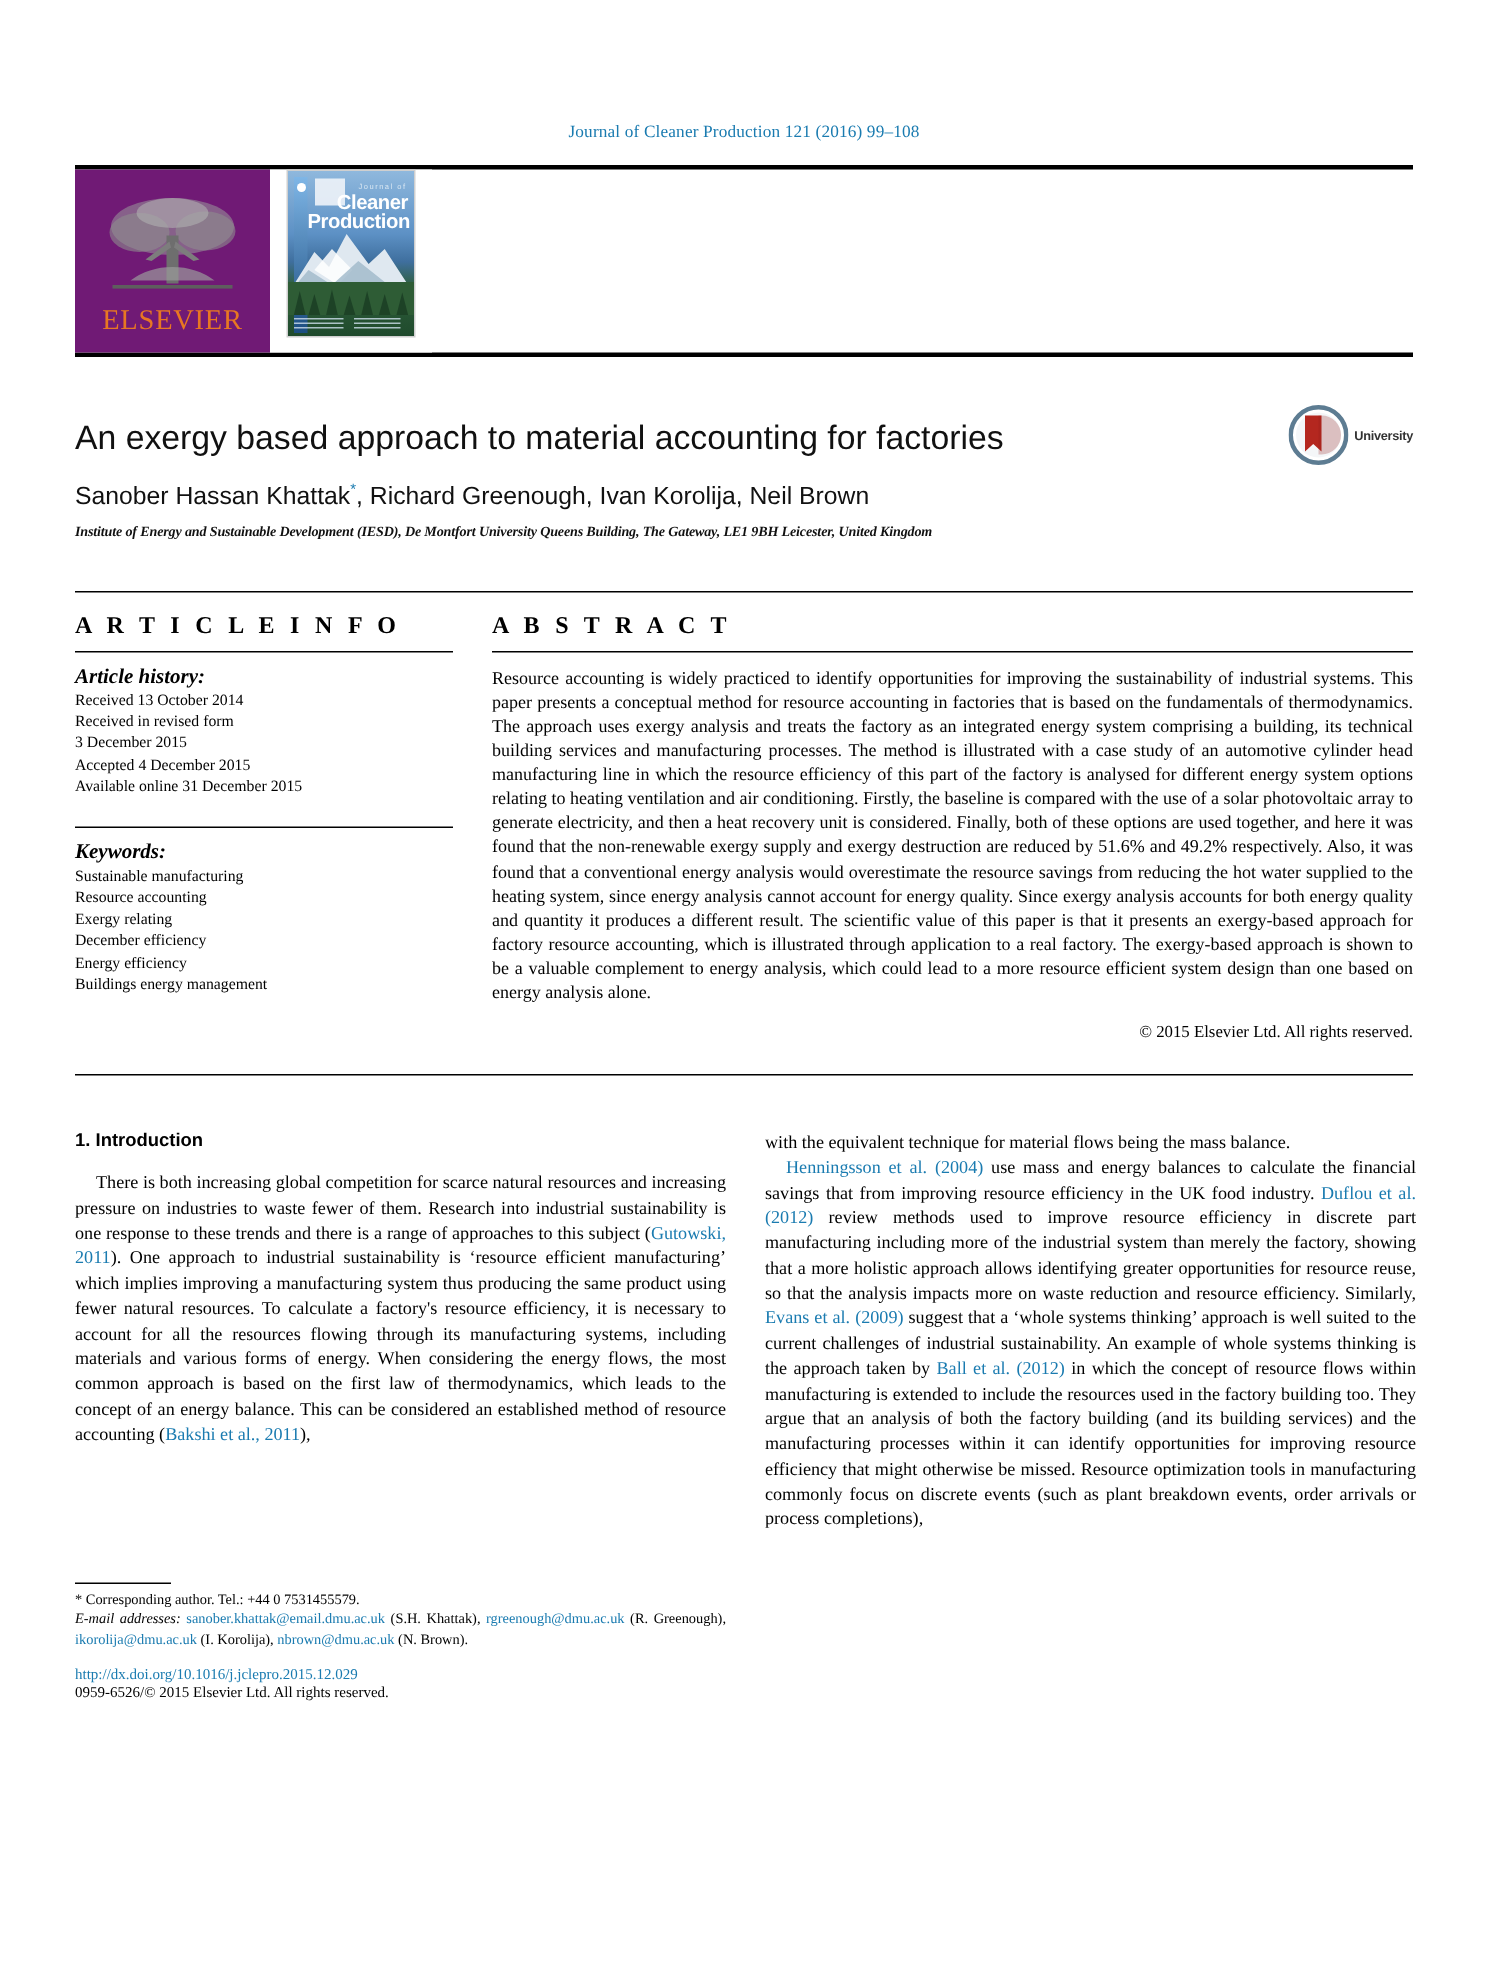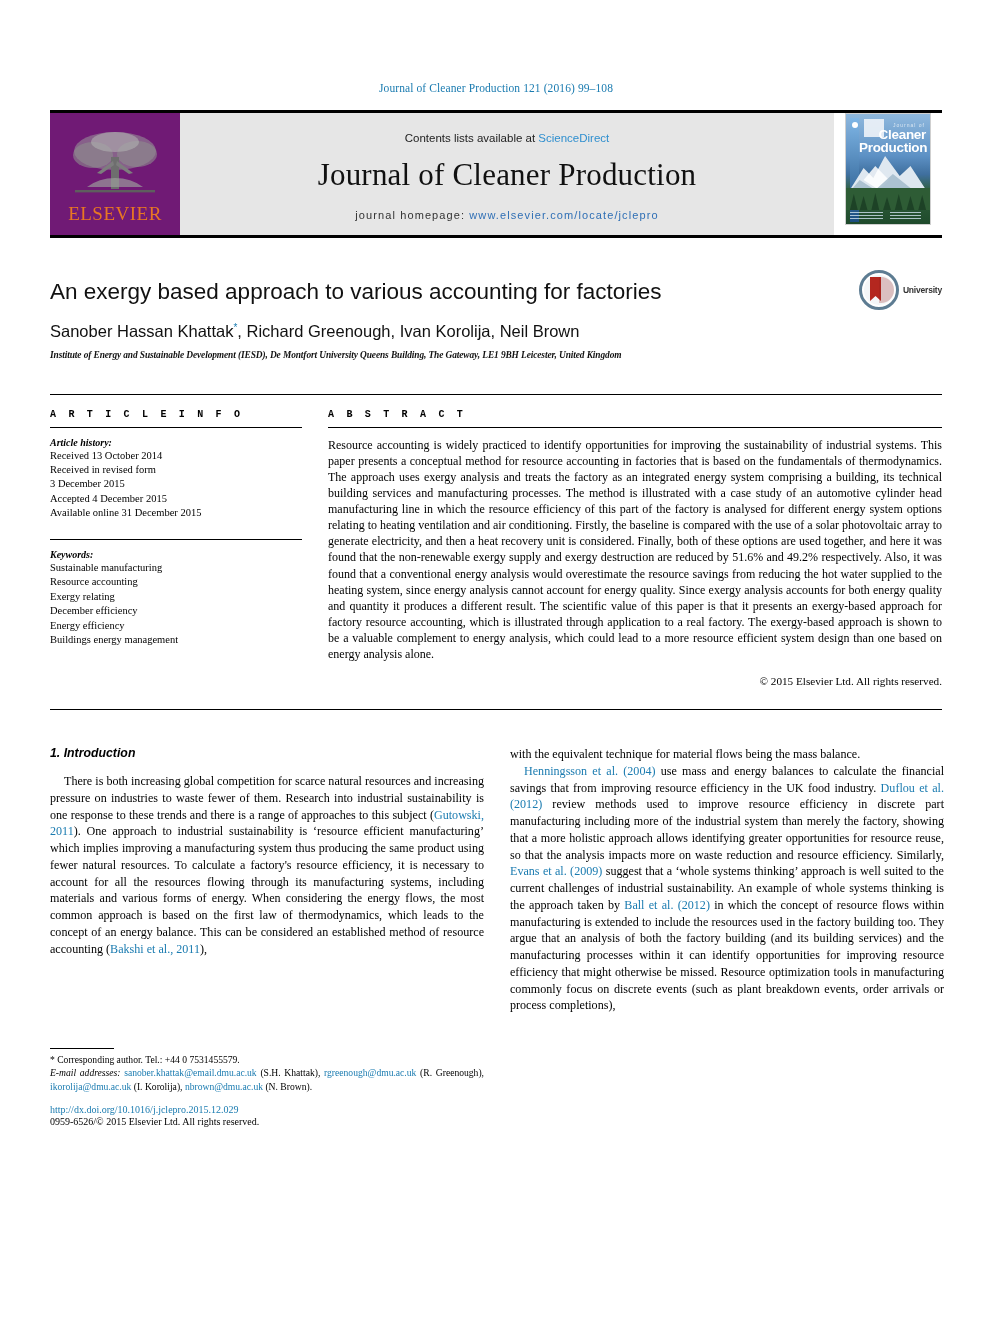--- a/index.html
+++ b/index.html
@@ -152,33 +152,33 @@
     margin-top: 34px;
     border-top: 1px solid #000;
     padding-top: 14px;
     display: flex;
     gap: 26px;
   }
   .col-info { width: 252px; flex: 0 0 252px; }
   .col-abs { flex: 1 1 auto; }
 
   .sec-head {
-    font-family: Liberation Mono, monospace;
-    font-size: 10px;
+    font-family: Liberation Serif, serif;
+    font-size: 16px;
     font-weight: bold;
     letter-spacing: 3.2px;
     margin-bottom: 7px;
   }
   .rule { border-top: 1.5px solid #000; margin-bottom: 9px; }
 
   .info-sub {
     font-family: "Liberation Serif", serif;
     font-style: italic;
     font-weight: bold;
-    font-size: 10px;
+    font-size: 14px;
     margin-bottom: 1px;
   }
   .info-line {
     font-family: "Liberation Serif", serif;
     font-size: 10.5px;
     line-height: 1.38;
   }
   .info-gap { height: 18px; }
   .rule-thin { border-top: 1.2px solid #000; margin: 0 0 9px 0; }
 
@@ -204,21 +204,20 @@
     display: flex;
     gap: 26px;
     position: relative;
   }
   .bcol { width: 434px; flex: 0 0 434px; position: relative; }
   .sec-title {
     font-family: "Liberation Sans", sans-serif;
     font-size: 12.3px;
     font-weight: bold;
     margin: 0 0 13px 0;
-    font-style: italic;
   }
   .btext {
     font-family: "Liberation Serif", serif;
     font-size: 12.1px;
     line-height: 1.385;
     text-align: justify;
     margin: 0;
     text-indent: 14px;
   }
   .btext.noind { text-indent: 0; }
@@ -272,29 +271,20 @@
           <path d="M44 30 L44 62 L52 62 L52 30 Z" fill="#6e6e6e"></path>
           <path d="M46 34 L30 46 L34 47 L47 38 Z" fill="#7d7d7d"></path>
           <path d="M50 34 L66 46 L62 47 L49 38 Z" fill="#7d7d7d"></path>
           <path d="M20 60 q12 -9 28 -9 q16 0 28 9 z" fill="#9b9b9b" opacity="0.7"></path>
           <rect x="8" y="63" width="80" height="2.4" fill="#5e5e5e"></rect>
         </g>
       </svg>
       <div class="elsevier-word">ELSEVIER</div>
     </div>
 
-    <div class="mast-center">
-      <div class="contents-line">
-        <span>Contents lists available at </span><span class="sd">ScienceDirect</span>
-      </div>
-      <div class="journal-title">Journal of Cleaner Production</div>
-      <div class="homepage-line">
-        <span>journal homepage: </span><span class="url">www.elsevier.com/locate/jclepro</span>
-      </div>
-    </div>
 
     <div class="mast-right">
       <div class="cover">
         <div class="spine"></div>
         <div class="spine-dot"></div>
         <div class="badge"></div>
         <div class="ttl-small">Journal of</div>
         <div class="ttl-big">
           <span>Cleaner</span><br>
           <span>Production</span>
@@ -332,21 +322,21 @@
     <div class="crossmark">
       <svg width="40" height="40" viewBox="0 0 40 40">
         <circle cx="20" cy="20" r="18.5" fill="#ffffff" stroke="#5d7c92" stroke-width="3"></circle>
         <circle cx="20" cy="20" r="15" fill="#f4f6f8"></circle>
         <path d="M11 7 h11 v24 l-5.5 -5 l-5.5 5 z" fill="#b4271f"></path>
         <path d="M20 7 h2 a7 7 0 0 1 0 26 h-2 z" fill="#8f1d18" opacity="0.25"></path>
       </svg>
       <span class="cm-label">University</span>
     </div>
 
-    <h1 class="article-title">An exergy based approach to various accounting for factories</h1>
+    <h1 class="article-title">An exergy based approach to material accounting for factories</h1>
     <div class="authors">
       <span>Sanober Hassan Khattak<sup>*</sup>, Richard Greenough, Ivan Korolija, Neil Brown</span>
     </div>
     <div class="affiliation">Institute of Energy and Sustainable Development (IESD), De Montfort University Queens Building, The Gateway, LE1 9BH Leicester, United Kingdom</div>
   </div>
 
   <div class="band">
 
     <div class="col-info">
       <div class="sec-head">A R T I C L E   I N F O</div>

